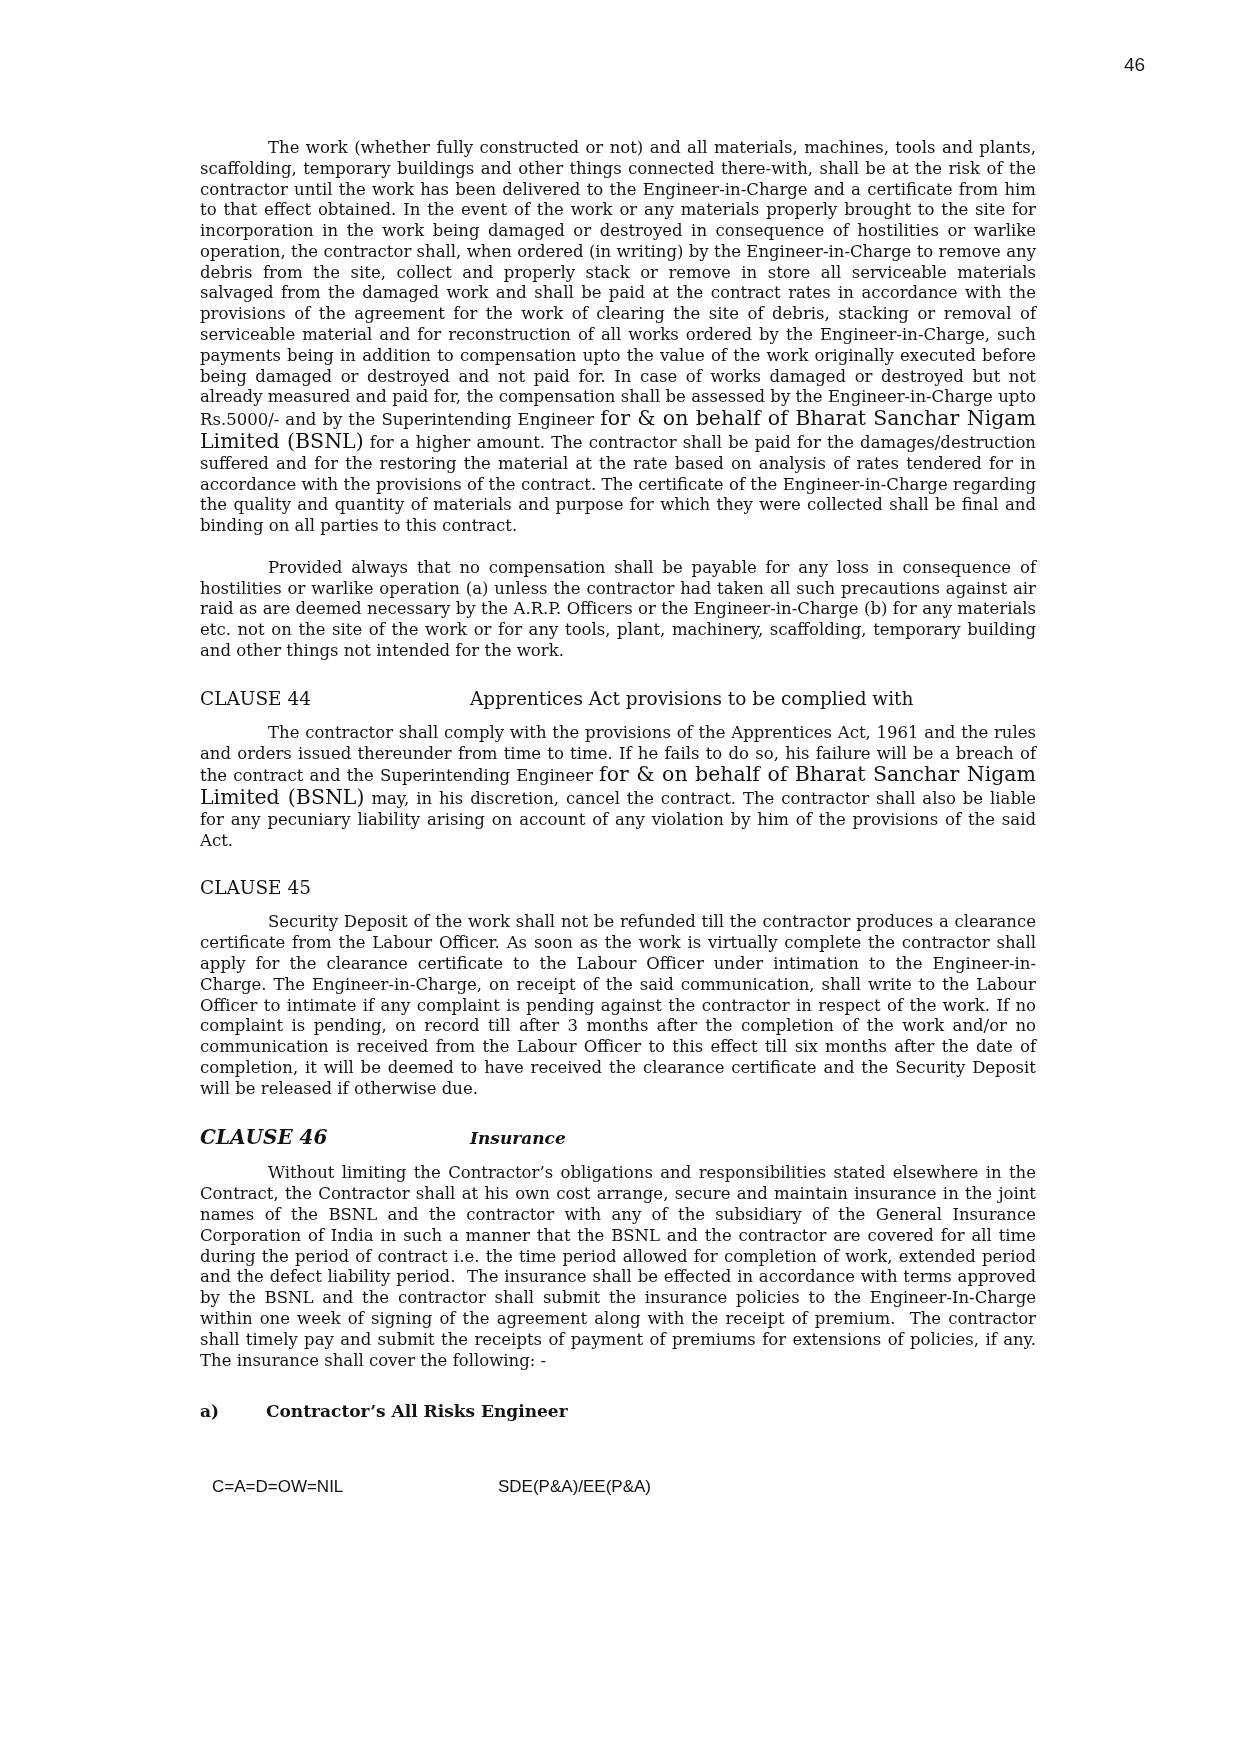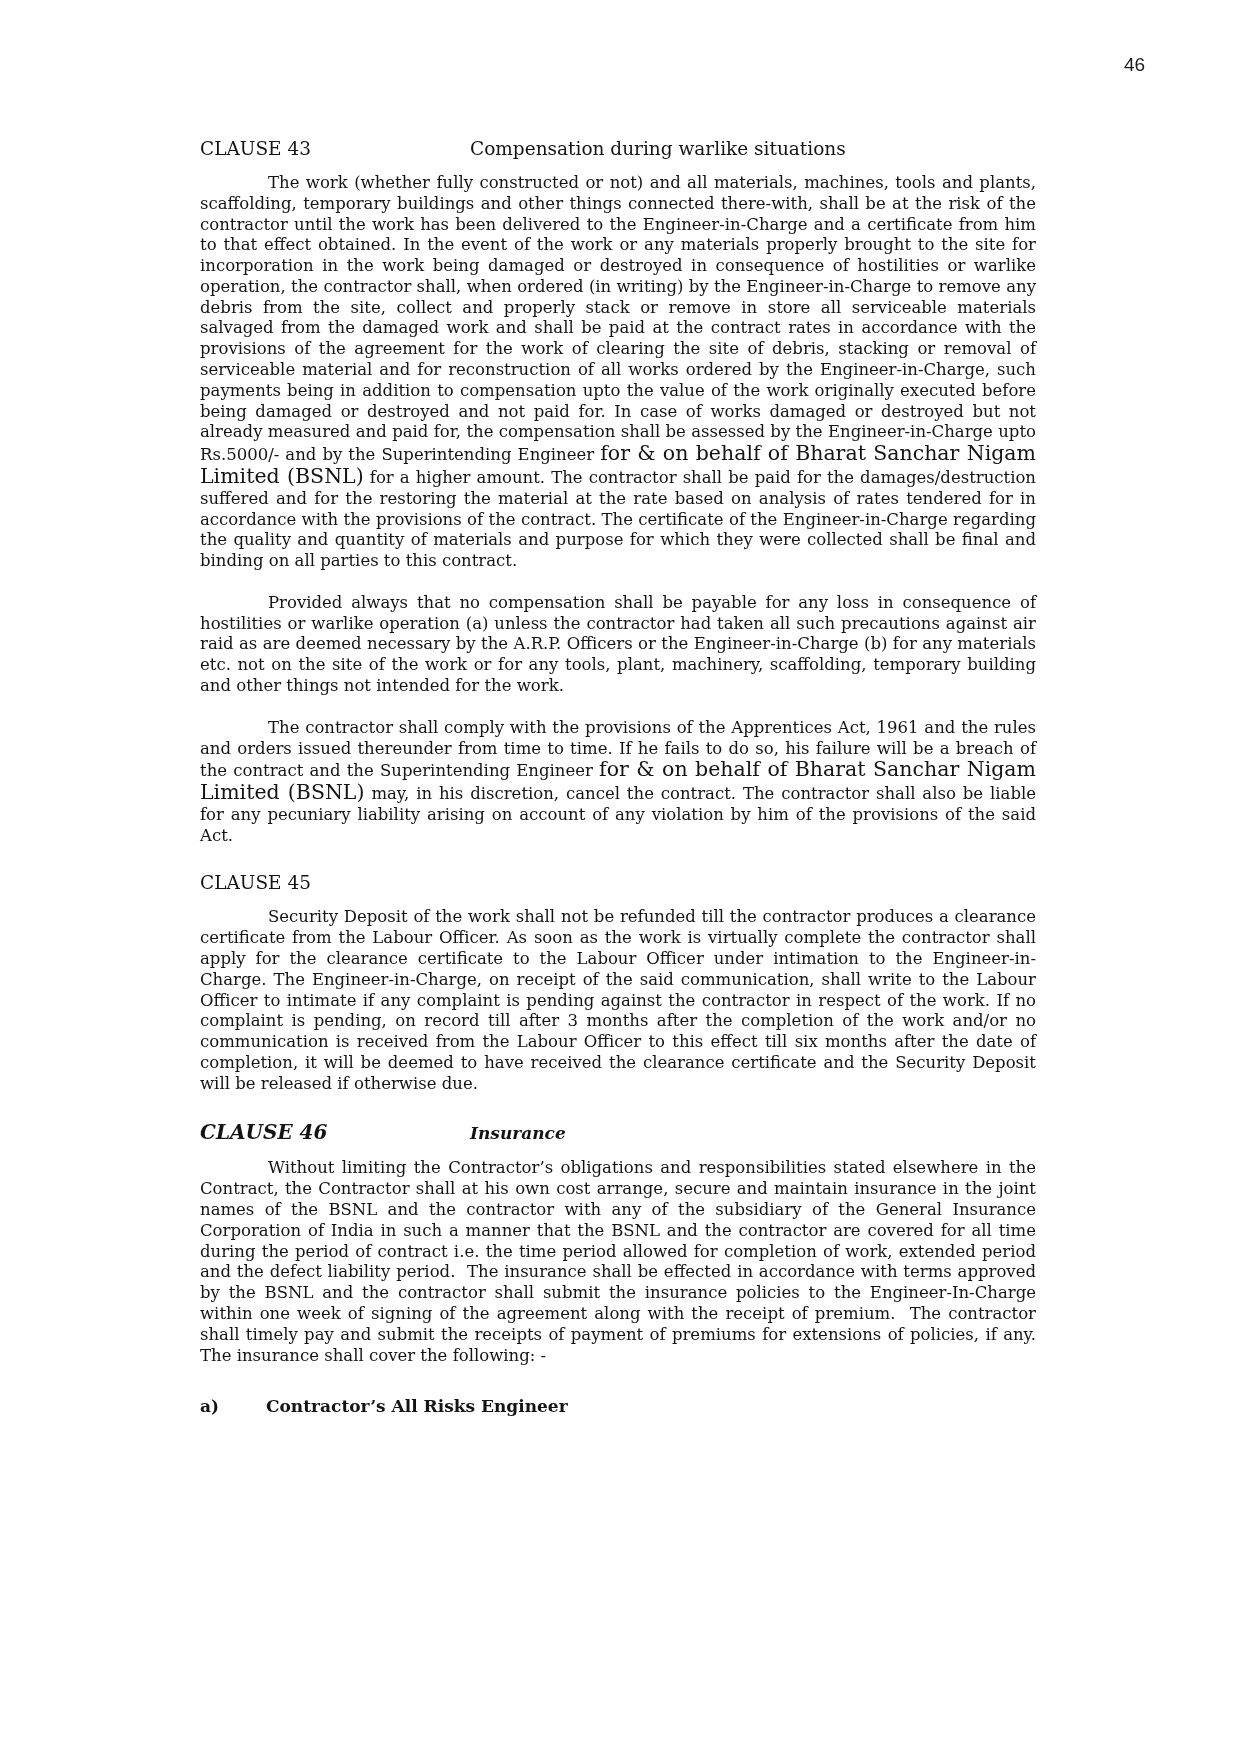--- a/index.html
+++ b/index.html
@@ -67,40 +67,44 @@
 </style>
 </head>
 <body>
 
 <div class="page">
 
   <div class="page-number">46</div>
 
   <div class="content">
 
-    <div class="clause-row">
-      <span class="clause-num">CLAUSE 43</span>
-      <span class="clause-title">Compensation during warlike situations</span>
-    </div>
     <p class="para"><span>The work (whether fully constructed or not) and all materials, machines, tools and plants, scaffolding, temporary buildings and other things connected there-with, shall be at the risk of the contractor until the work has been delivered to the Engineer-in-Charge and a certificate from him to that effect obtained. In the event of the work or any materials properly brought to the site for incorporation in the work being damaged or destroyed in consequence of hostilities or warlike operation, the contractor shall, when ordered (in writing) by the Engineer-in-Charge to remove any debris from the site, collect and properly stack or remove in store all serviceable materials salvaged from the damaged work and shall be paid at the contract rates in accordance with the provisions of the agreement for the work of clearing the site of debris, stacking or removal of serviceable material and for reconstruction of all works ordered by the Engineer-in-Charge, such payments being in addition to compensation upto the value of the work originally executed before being damaged or destroyed and not paid for. In case of works damaged or destroyed but not already measured and paid for, the compensation shall be assessed by the Engineer-in-Charge upto Rs.5000/- and by the Superintending Engineer </span><span class="run-big">for &amp; on behalf of Bharat Sanchar Nigam Limited (BSNL)</span><span> for a higher amount. The contractor shall be paid for the damages/destruction suffered and for the restoring the material at the rate based on analysis of rates tendered for in accordance with the provisions of the contract. The certificate of the Engineer-in-Charge regarding the quality and quantity of materials and purpose for which they were collected shall be final and binding on all parties to this contract.</span></p>
     <p class="para"><span>Provided always that no compensation shall be payable for any loss in consequence of hostilities or warlike operation (a) unless the contractor had taken all such precautions against air raid as are deemed necessary by the A.R.P. Officers or the Engineer-in-Charge (b) for any materials etc. not on the site of the work or for any tools, plant, machinery, scaffolding, temporary building and other things not intended for the work.</span></p>
 
+    <div class="clause-row">
+      <span class="clause-num">CLAUSE 44</span>
+      <span class="clause-title">Apprentices Act provisions to be complied with</span>
+    </div>
     <p class="para"><span>The contractor shall comply with the provisions of the Apprentices Act, 1961 and the rules and orders issued thereunder from time to time. If he fails to do so, his failure will be a breach of the contract and the Superintending Engineer </span><span class="run-big">for &amp; on behalf of Bharat Sanchar Nigam Limited (BSNL)</span><span> may, in his discretion, cancel the contract. The contractor shall also be liable for any pecuniary liability arising on account of any violation by him of the provisions of the said Act.</span></p>
 
     <div class="clause-row">
       <span class="clause-num">CLAUSE 45</span>
     </div>
     <p class="para"><span>Security Deposit of the work shall not be refunded till the contractor produces a clearance certificate from the Labour Officer. As soon as the work is virtually complete the contractor shall apply for the clearance certificate to the Labour Officer under intimation to the Engineer-in-Charge. The Engineer-in-Charge, on receipt of the said communication, shall write to the Labour Officer to intimate if any complaint is pending against the contractor in respect of the work. If no complaint is pending, on record till after 3 months after the completion of the work and/or no communication is received from the Labour Officer to this effect till six months after the date of completion, it will be deemed to have received the clearance certificate and the Security Deposit will be released if otherwise due.</span></p>
 
     <div class="clause-row clause-bold">
       <span class="clause-num">CLAUSE 46</span>
       <span class="clause-title">Insurance</span>
     </div>
     <p class="para gap-before"><span>Without limiting the Contractor’s obligations and responsibilities stated elsewhere in the Contract, the Contractor shall at his own cost arrange, secure and maintain insurance in the joint names of the BSNL and the contractor with any of the subsidiary of the General Insurance Corporation of India in such a manner that the BSNL and the contractor are covered for all time during the period of contract i.e. the time period allowed for completion of work, extended period and the defect liability period.&nbsp; The insurance shall be effected in accordance with terms approved by the BSNL and the contractor shall submit the insurance policies to the Engineer-In-Charge within one week of signing of the agreement along with the receipt of premium.&nbsp; The contractor shall timely pay and submit the receipts of payment of premiums for extensions of policies, if any. The insurance shall cover the following: -</span></p>
 
     <div class="sub-item">
       <span class="sub-label">a)</span>
       <span class="sub-text">Contractor’s All Risks Engineer</span>
     </div>
 
+    <div class="footer">
+      <span class="footer-left">C=A=D=OW=NIL</span>
+      <span class="footer-right">SDE(P&amp;A)/EE(P&amp;A)</span>
+    </div>
 
   </div>
 </div>
 
 </body></html>

